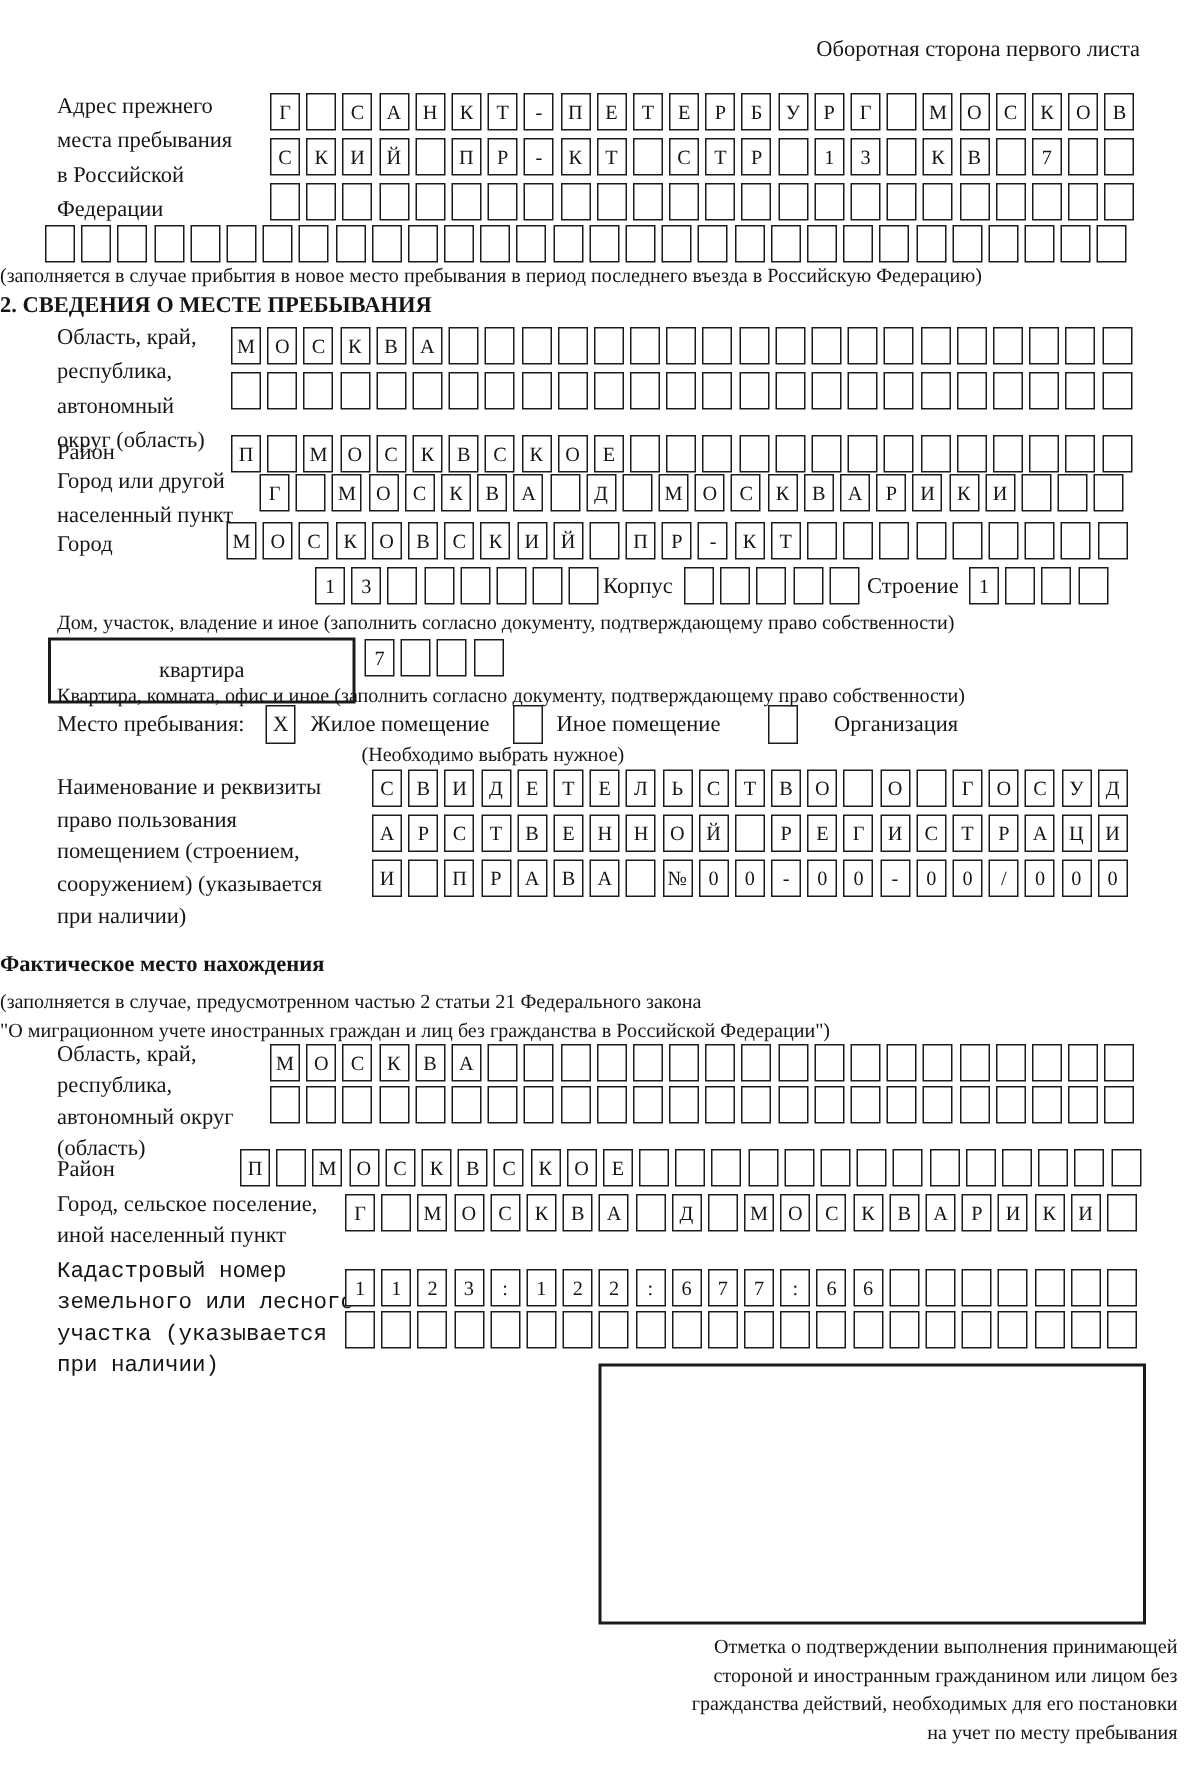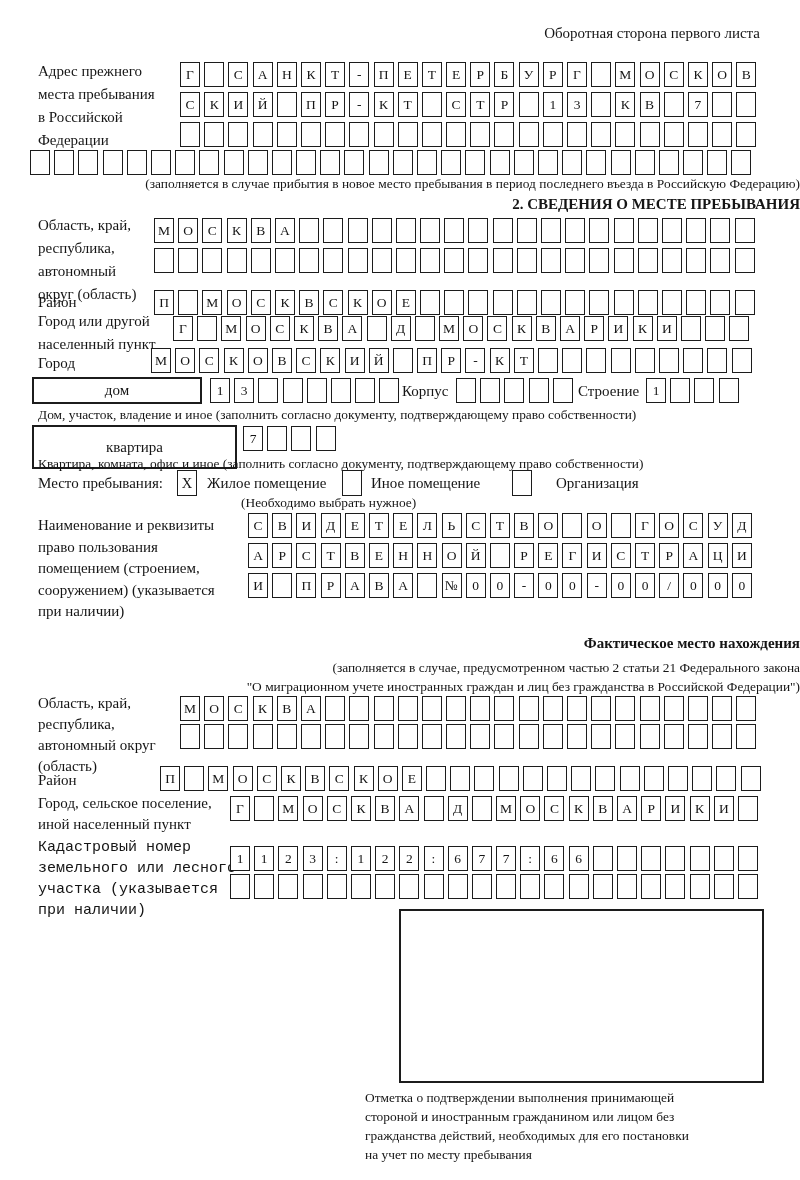--- a/index.html
+++ b/index.html
@@ -4,21 +4,21 @@
 <style>
   html,body{margin:0;padding:0;background:#fff;}
   .page{
     position:relative;width:800px;height:1180px;background:#ffffff;
     font-family:"Liberation Serif", serif;color:#151515;overflow:hidden;
   }
   .abs{position:absolute;}
   .lbl{font-size:15px;line-height:23px;white-space:nowrap;}
   .cap{font-size:13.4px;white-space:nowrap;}
   .hdr{font-size:15px;font-weight:bold;white-space:nowrap;}
-  .center{left:0;width:800px;text-align:right;}
+  .center{left:0;width:800px;text-align:left;}
   .grid{display:flex;gap:4.2px;}
   .cell{
     flex:none;width:20px;height:25px;box-sizing:border-box;
     border:1.7px solid #1c1c1c;display:flex;align-items:center;justify-content:center;
     font-size:13.5px;background:#fff;
   }
   .bigbox{
     box-sizing:border-box;border:2px solid #1c1c1c;display:flex;
     align-items:center;justify-content:center;font-size:15px;background:#fff;
   }
@@ -299,21 +299,20 @@
       <span class="cell"></span>
       <span class="cell"></span>
       <span class="cell"></span>
       <span class="cell"></span>
       <span class="cell"></span>
       <span class="cell"></span>
       <span class="cell"></span>
       <span class="cell"></span>
     </div>
 
-  <div class="abs bigbox" style="left:32px;top:377px;width:170px;height:27px;">дом</div>
   <div class="abs grid" style="left:210px;top:378px;">
       <span class="cell">1</span>
       <span class="cell">3</span>
       <span class="cell"></span>
       <span class="cell"></span>
       <span class="cell"></span>
       <span class="cell"></span>
       <span class="cell"></span>
       <span class="cell"></span>
     </div>
@@ -599,20 +598,20 @@
       <span class="cell"></span>
       <span class="cell"></span>
       <span class="cell"></span>
       <span class="cell"></span>
       <span class="cell"></span>
       <span class="cell"></span>
       <span class="cell"></span>
     </div>
 
   <div class="abs bigbox" style="left:399px;top:909px;width:365px;height:174px;"></div>
-  <div class="abs" style="left:365px;top:1088px;width:405px;text-align:left;">
+  <div class="abs" style="left:380px;top:1088px;width:405px;text-align:right;">
     <div class="cap" style="line-height:19px;">Отметка о подтверждении выполнения принимающей</div>
     <div class="cap" style="line-height:19px;">стороной и иностранным гражданином или лицом без</div>
     <div class="cap" style="line-height:19px;">гражданства действий, необходимых для его постановки</div>
     <div class="cap" style="line-height:19px;">на учет по месту пребывания</div>
   </div>
 
 </div>
 
 </body></html>

